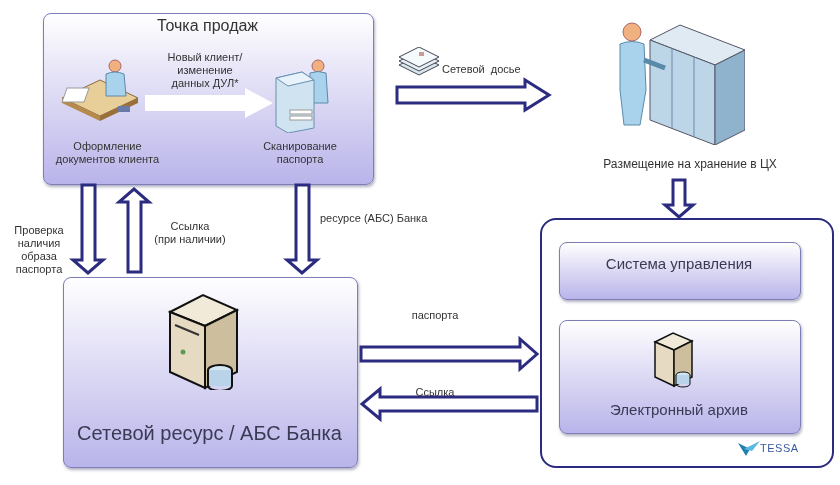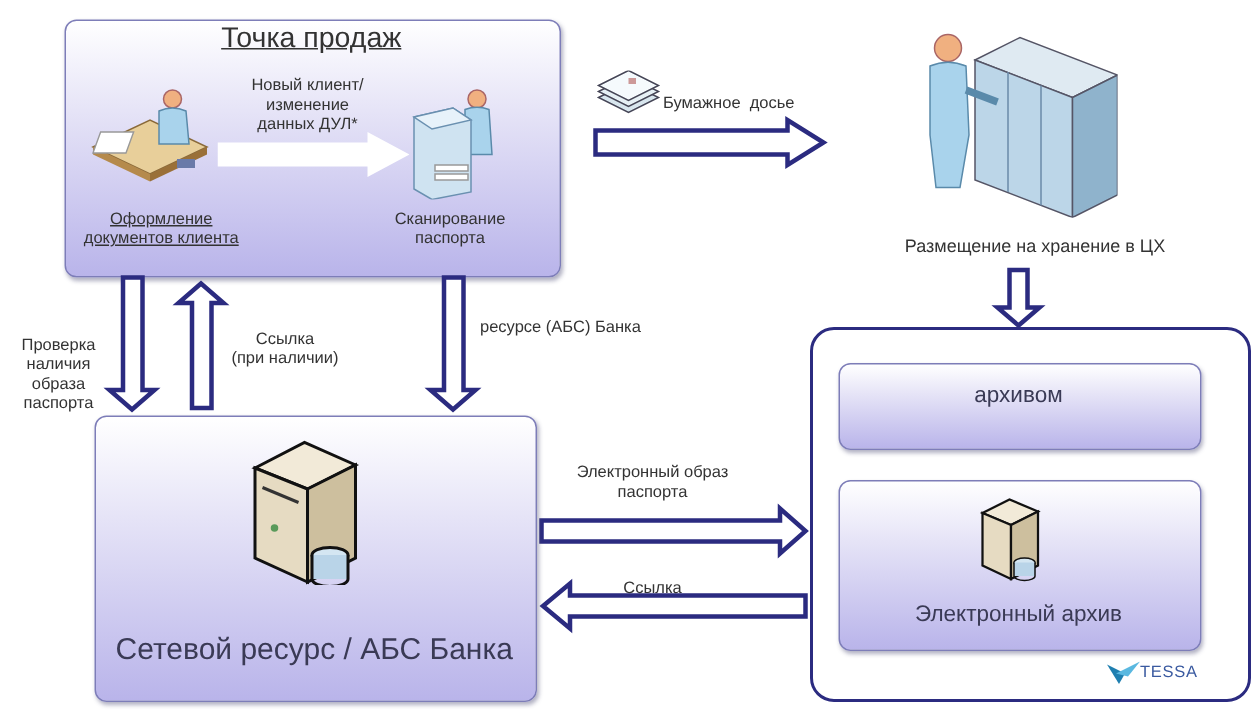--- a/index.html
+++ b/index.html
@@ -2,21 +2,21 @@
 <html><head>
 <meta charset="utf-8">
 <style>
   html,body{margin:0;padding:0;background:#fff;}
   body{width:840px;height:485px;position:relative;overflow:hidden;font-family:"Liberation Sans",sans-serif;color:#2b2b3a;}
   .abs{position:absolute;}
   .box{position:absolute;border:1.5px solid #7d7db8;border-radius:8px;
        background:linear-gradient(180deg,#ffffff 0%,#e6e4f7 35%,#b9b4ea 100%);
        box-shadow:1px 2px 3px rgba(80,80,120,.45);}
   .txt{position:absolute;text-align:center;font-size:11px;line-height:13px;color:#333;}
-  .big{font-size:19px;line-height:22px;color:#333;text-decoration:underline;}
+  .big{font-size:16px;line-height:22px;color:#333;}
   .mid{font-size:15px;line-height:19px;color:#3a3a55;}
   svg.arrows{position:absolute;left:0;top:0;}
 </style>
 </head>
 <body>
 
 <div class="box" style="left:43px;top:13px;width:329px;height:170px;"></div>
 <div class="txt big" style="left:43px;top:15px;width:329px;">Точка продаж</div>
 
 <svg class="abs" style="left:60px;top:58px" width="80" height="65" viewBox="0 0 80 65">
@@ -41,36 +41,36 @@
 
 <svg class="abs" style="left:272px;top:58px" width="60" height="75" viewBox="0 0 60 75">
   <circle cx="46" cy="8" r="6" fill="#f0b080" stroke="#a66"></circle>
   <path d="M38,15 Q46,12 54,15 L56,45 L38,45 Z" fill="#a9d3ec" stroke="#5a8aaa"></path>
   <polygon points="4,20 30,14 42,22 42,70 16,75 4,68" fill="#cfe3f1" stroke="#6a90b0"></polygon>
   <polygon points="4,20 30,14 42,22 16,28" fill="#e7f2fa" stroke="#6a90b0"></polygon>
   <rect x="18" y="52" width="22" height="4" fill="#fff" stroke="#999"></rect>
   <rect x="18" y="58" width="22" height="4" fill="#fff" stroke="#999"></rect>
 </svg>
 
-<div class="txt" style="left:45px;top:140px;width:125px;text-decoration:underline;">
+<div class="txt" style="left:45px;top:140px;width:125px;">
   <div>Оформление</div>
   <div>документов клиента</div>
 </div>
 <div class="txt" style="left:250px;top:140px;width:100px;">
   <div>Сканирование</div>
   <div>паспорта</div>
 </div>
 
 <svg class="abs" style="left:397px;top:47px" width="44" height="30" viewBox="0 0 44 30">
   <polygon points="2,18 22,8 42,18 22,28" fill="#d8e6ee" stroke="#445"></polygon>
   <polygon points="2,14 22,4 42,14 22,24" fill="#e6f0f5" stroke="#445"></polygon>
   <polygon points="2,10 22,0 42,10 22,20" fill="#f5fafd" stroke="#445"></polygon>
   <rect x="22" y="5" width="5" height="4" fill="#c99"></rect>
 </svg>
-<div class="txt" style="left:442px;top:63px;width:110px;text-align:left;white-space:pre;">Бумажное  досье</div>
+<div class="txt" style="left:442px;top:63px;width:110px;text-align:left;white-space:pre;">Сетевой  досье</div>
 
 <svg class="abs" style="left:610px;top:20px" width="135" height="125" viewBox="0 0 135 125">
   <polygon points="40,20 70,5 135,30 105,45" fill="#dfeaf2" stroke="#556"></polygon>
   <polygon points="40,20 105,45 105,125 40,100" fill="#bcd6e8" stroke="#556"></polygon>
   <polygon points="105,45 135,30 135,110 105,125" fill="#8fb3cc" stroke="#556"></polygon>
   <g stroke="#6a8aa8" stroke-width="1">
     <line x1="62" y1="28" x2="62" y2="108"></line>
       <line x1="84" y1="37" x2="84" y2="117"></line>
   </g>
   <circle cx="22" cy="12" r="9" fill="#f0b080" stroke="#a66"></circle>
@@ -115,30 +115,29 @@
   <polygon points="40,36 72,20 72,82 40,98" fill="#cdbf9e" stroke="#111" stroke-width="2"></polygon>
   <line x1="10" y1="35" x2="34" y2="45" stroke="#333" stroke-width="2"></line>
   <circle cx="18" cy="62" r="2.5" fill="#5a9a5a"></circle>
   <ellipse cx="55" cy="80" rx="12" ry="5" fill="#d4e6f2" stroke="#111" stroke-width="2"></ellipse>
   <rect x="43" y="80" width="24" height="16" fill="#b9d4e8" stroke="none"></rect>
   <path d="M43,80 L43,96 A12,5 0 0 0 67,96 L67,80" fill="none" stroke="#111" stroke-width="2"></path>
 </svg>
 <div class="txt mid" style="left:63px;top:424px;width:293px;font-size:20px;">Сетевой ресурс / АБС Банка</div>
 
 <div class="txt" style="left:365px;top:309px;width:140px;">
-  <div>Электронный образ</div>
   <div>паспорта</div>
 </div>
 <div class="txt" style="left:395px;top:386px;width:80px;">Ссылка</div>
 
 <div class="abs" style="left:540px;top:218px;width:290px;height:246px;border:2.5px solid #2b2b80;border-radius:16px;background:#fff;"></div>
 
 <div class="box" style="left:559px;top:242px;width:240px;height:56px;"></div>
 <div class="txt mid" style="left:559px;top:254px;width:240px;">
-  <div>архивом</div>
+  <div>Система управления</div>
 </div>
 
 <div class="box" style="left:559px;top:320px;width:240px;height:112px;"></div>
 <svg class="abs" style="left:652px;top:330px" width="44" height="58" viewBox="0 0 44 58">
   <polygon points="3,12 21,3 40,11 22,20" fill="#f2ead8" stroke="#111" stroke-width="1.5"></polygon>
   <polygon points="3,12 22,20 22,56 3,47" fill="#e6dbc2" stroke="#111" stroke-width="1.5"></polygon>
   <polygon points="22,20 40,11 40,47 22,56" fill="#cdbf9e" stroke="#111" stroke-width="1.5"></polygon>
   <ellipse cx="31" cy="45" rx="7" ry="3" fill="#d4e6f2" stroke="#111"></ellipse>
   <rect x="24" y="45" width="14" height="9" fill="#b9d4e8"></rect>
   <path d="M24,45 L24,54 A7,3 0 0 0 38,54 L38,45" fill="none" stroke="#111"></path>

